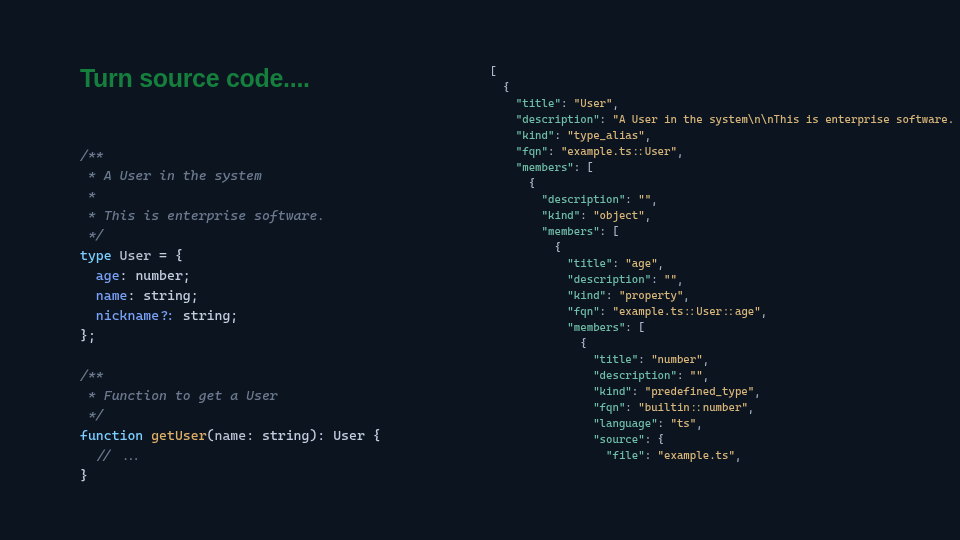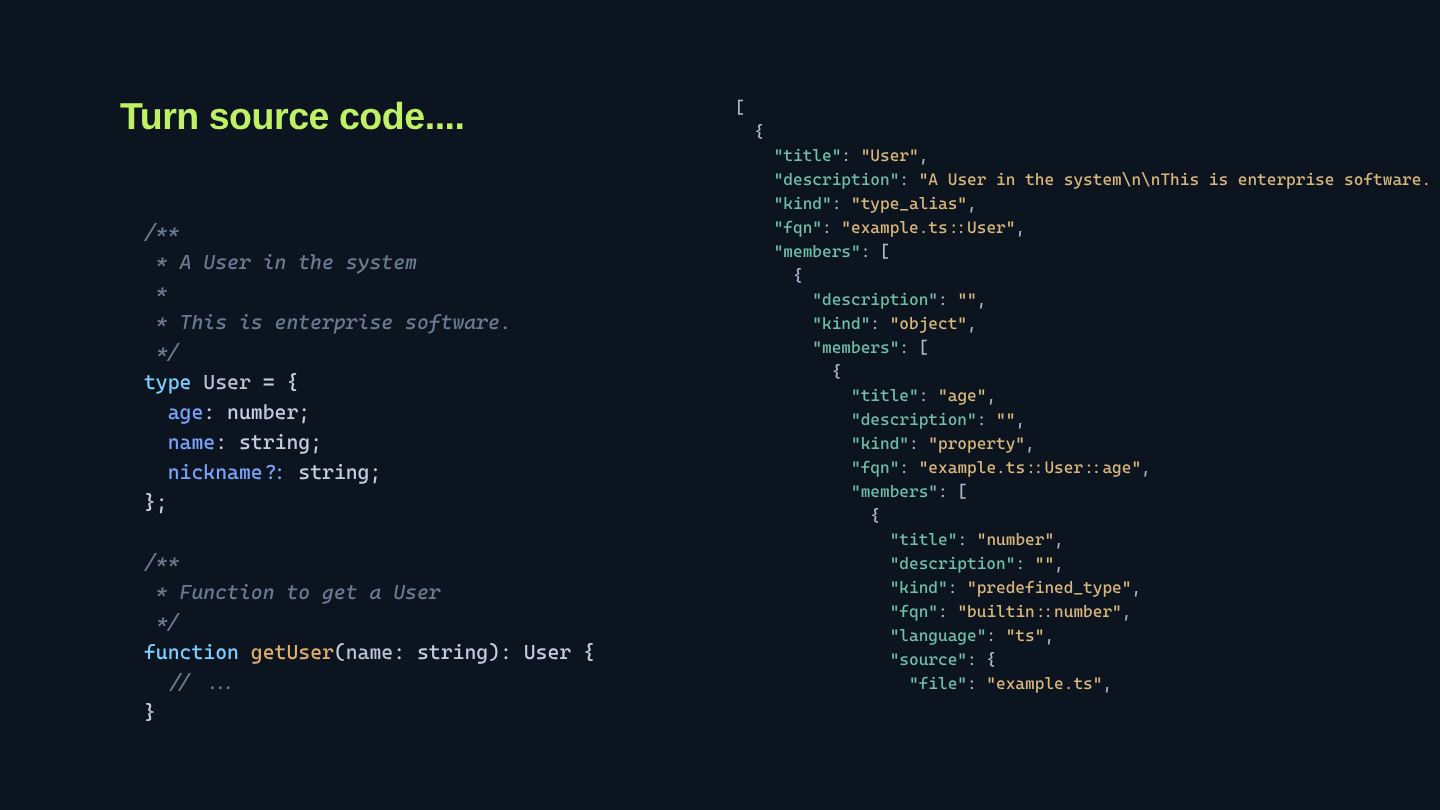--- a/index.html
+++ b/index.html
@@ -19,30 +19,29 @@
       flex: 0 0 50%;
       padding: 64px 20px 0 56px;
     }
     .right-panel {
       flex: 0 0 50%;
       padding: 64px 0 0 10px;
     }
     .heading {
       font-size: 25px;
       font-weight: 700;
-      color: #bef264;
+      color: #15803d;
       margin-bottom: 52px;
       letter-spacing: -0.3px;
     }
     .code-block {
       font-family: "SF Mono", Monaco, "Cascadia Code", Menlo, Consolas, monospace;
       font-size: 13.5px;
       line-height: 20px;
       white-space: pre;
-      margin-left: 16px;
     }
     .json-block {
       font-family: "SF Mono", Monaco, "Cascadia Code", Menlo, Consolas, monospace;
       font-size: 11px;
       line-height: 16px;
       white-space: pre;
     }
     .c-comment { color: #6b7a8f; font-style: italic; }
     .c-keyword { color: #7dcfff; }
     .c-ident { color: #bac2d4; }

